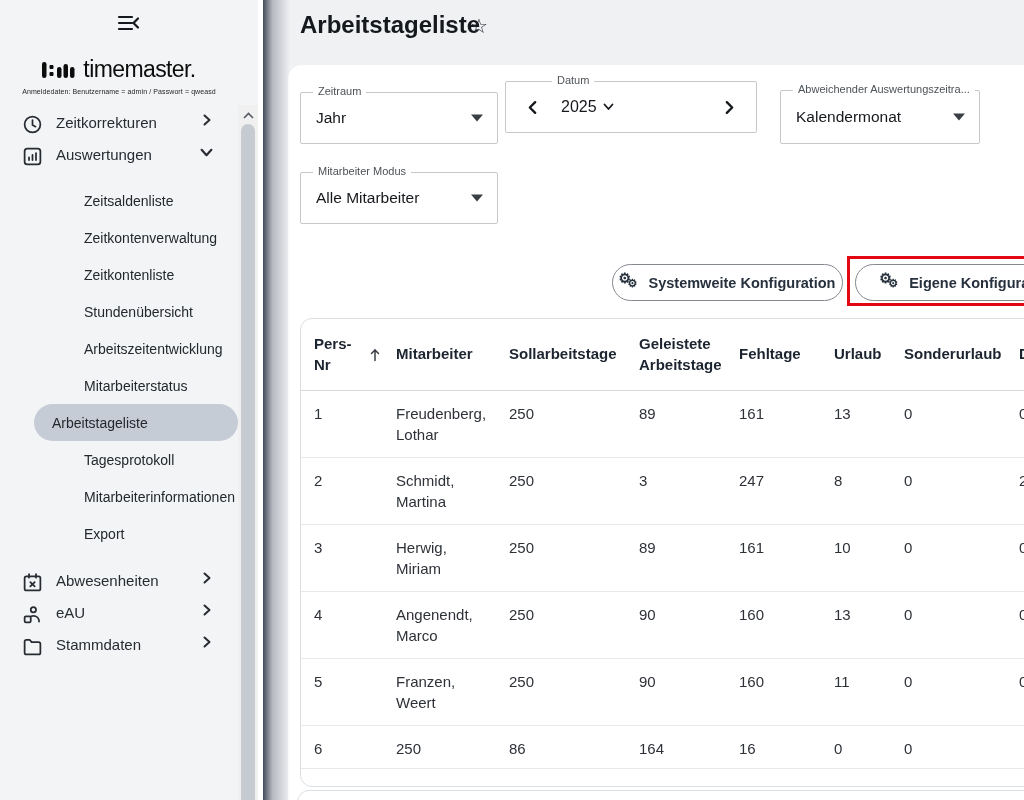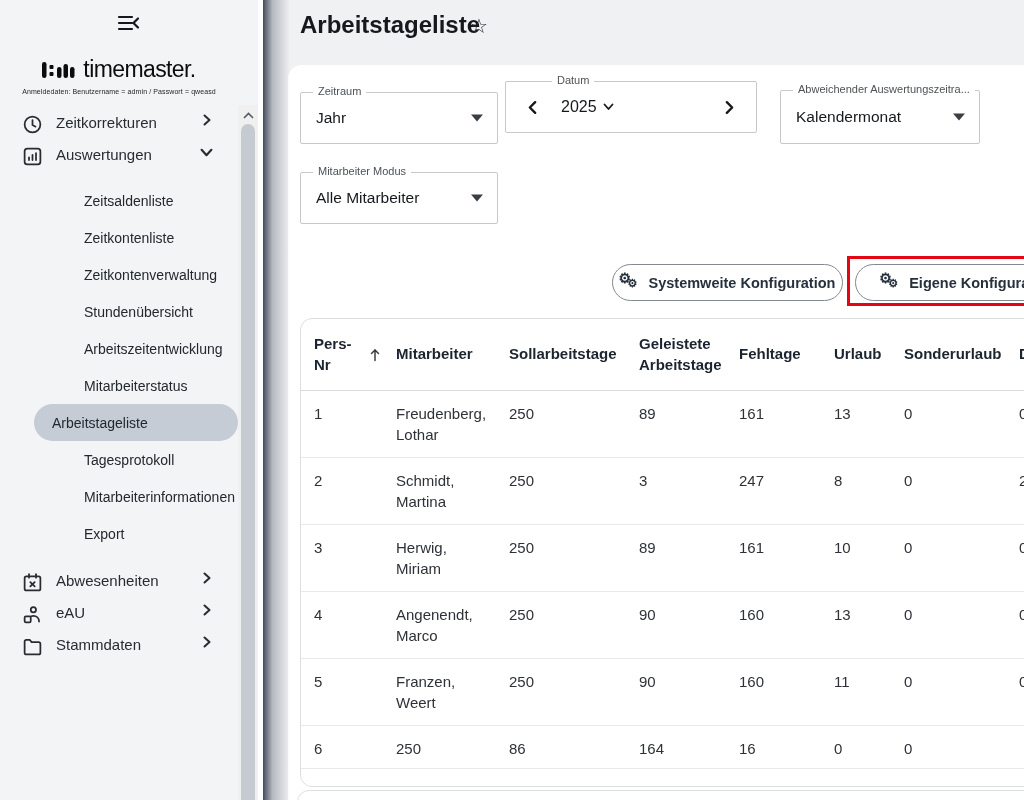--- a/index.html
+++ b/index.html
@@ -149,22 +149,22 @@
       <span>Auswertungen</span>
       <span class="chev">
         <svg width="13" height="13" viewBox="0 0 12 12">
             <polyline points="1.5,3.5 6,8.5 10.5,3.5" fill="none" stroke="#272c33" stroke-width="2" stroke-linecap="round" stroke-linejoin="round"></polyline>
           </svg>
       </span>
     </div>
 
     <div class="sublist">
       <div class="sub">Zeitsaldenliste</div>
+      <div class="sub">Zeitkontenverwaltung</div>
       <div class="sub">Zeitkontenliste</div>
-      <div class="sub">Zeitkontenverwaltung</div>
       <div class="sub">Stundenübersicht</div>
       <div class="sub">Arbeitszeitentwicklung</div>
       <div class="sub">Mitarbeiterstatus</div>
       <div class="sub sel">Arbeitstageliste</div>
       <div class="sub">Tagesprotokoll</div>
       <div class="sub">Mitarbeiterinformationen</div>
       <div class="sub">Export</div>
     </div>
 
     <div class="gap20"></div>

